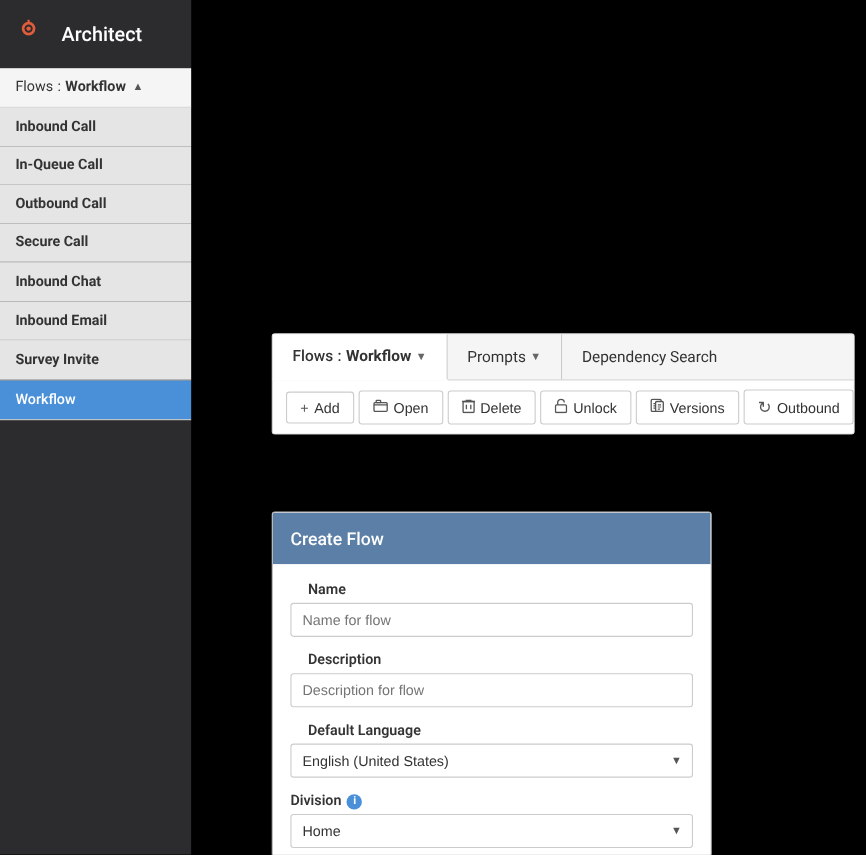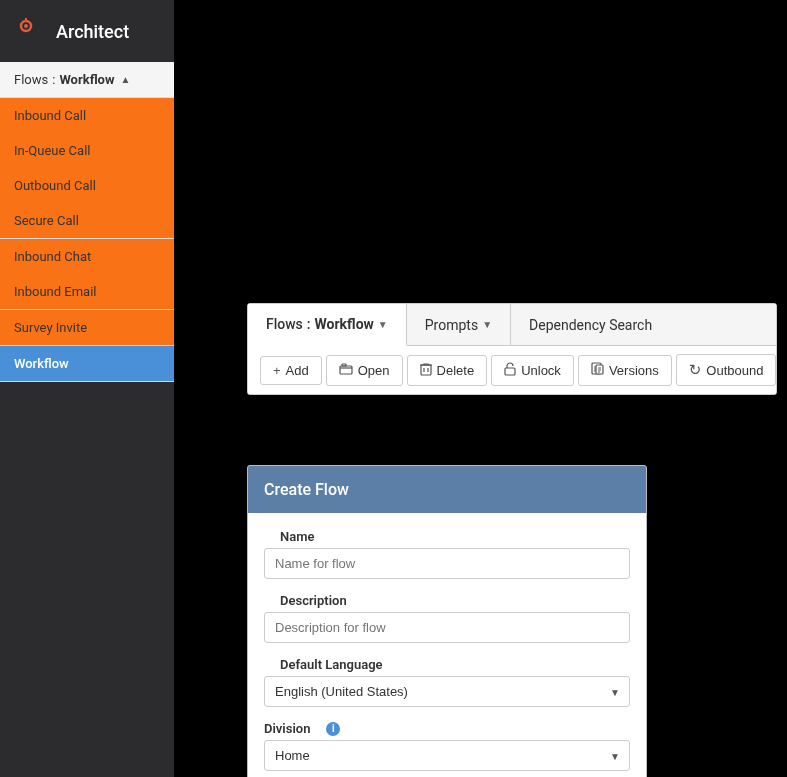--- a/index.html
+++ b/index.html
@@ -59,26 +59,27 @@
     .dropdown-arrow {
       font-size: 10px;
       color: #555;
       margin-left: 2px;
     }
 
     .sidebar-group {
       border-bottom: 1px solid #ddd;
     }
     .sidebar-item {
-      background: #f97316;
+      background: #e5e5e5;
       padding: 10px 14px;
       color: #333;
       font-size: 13px;
       cursor: pointer;
       transition: background 0.15s;
+      font-weight: bold;
     }
     .sidebar-item.active {
       background: #4a90d9;
       color: #fff;
       font-weight: 500;
     }
 
     
     .main-content {
       position: absolute;
@@ -217,21 +218,21 @@
       right: 10px;
       top: 50%;
       transform: translateY(-50%);
       font-size: 10px;
       color: #555;
       pointer-events: none;
     }
     .form-label-with-icon {
       display: flex;
       align-items: center;
-      gap: 16px;
+      gap: 5px;
       font-size: 13px;
       font-weight: 600;
       color: #333;
       margin-bottom: 4px;
     }
     .info-icon {
       display: inline-flex;
       align-items: center;
       justify-content: center;
       width: 14px;

